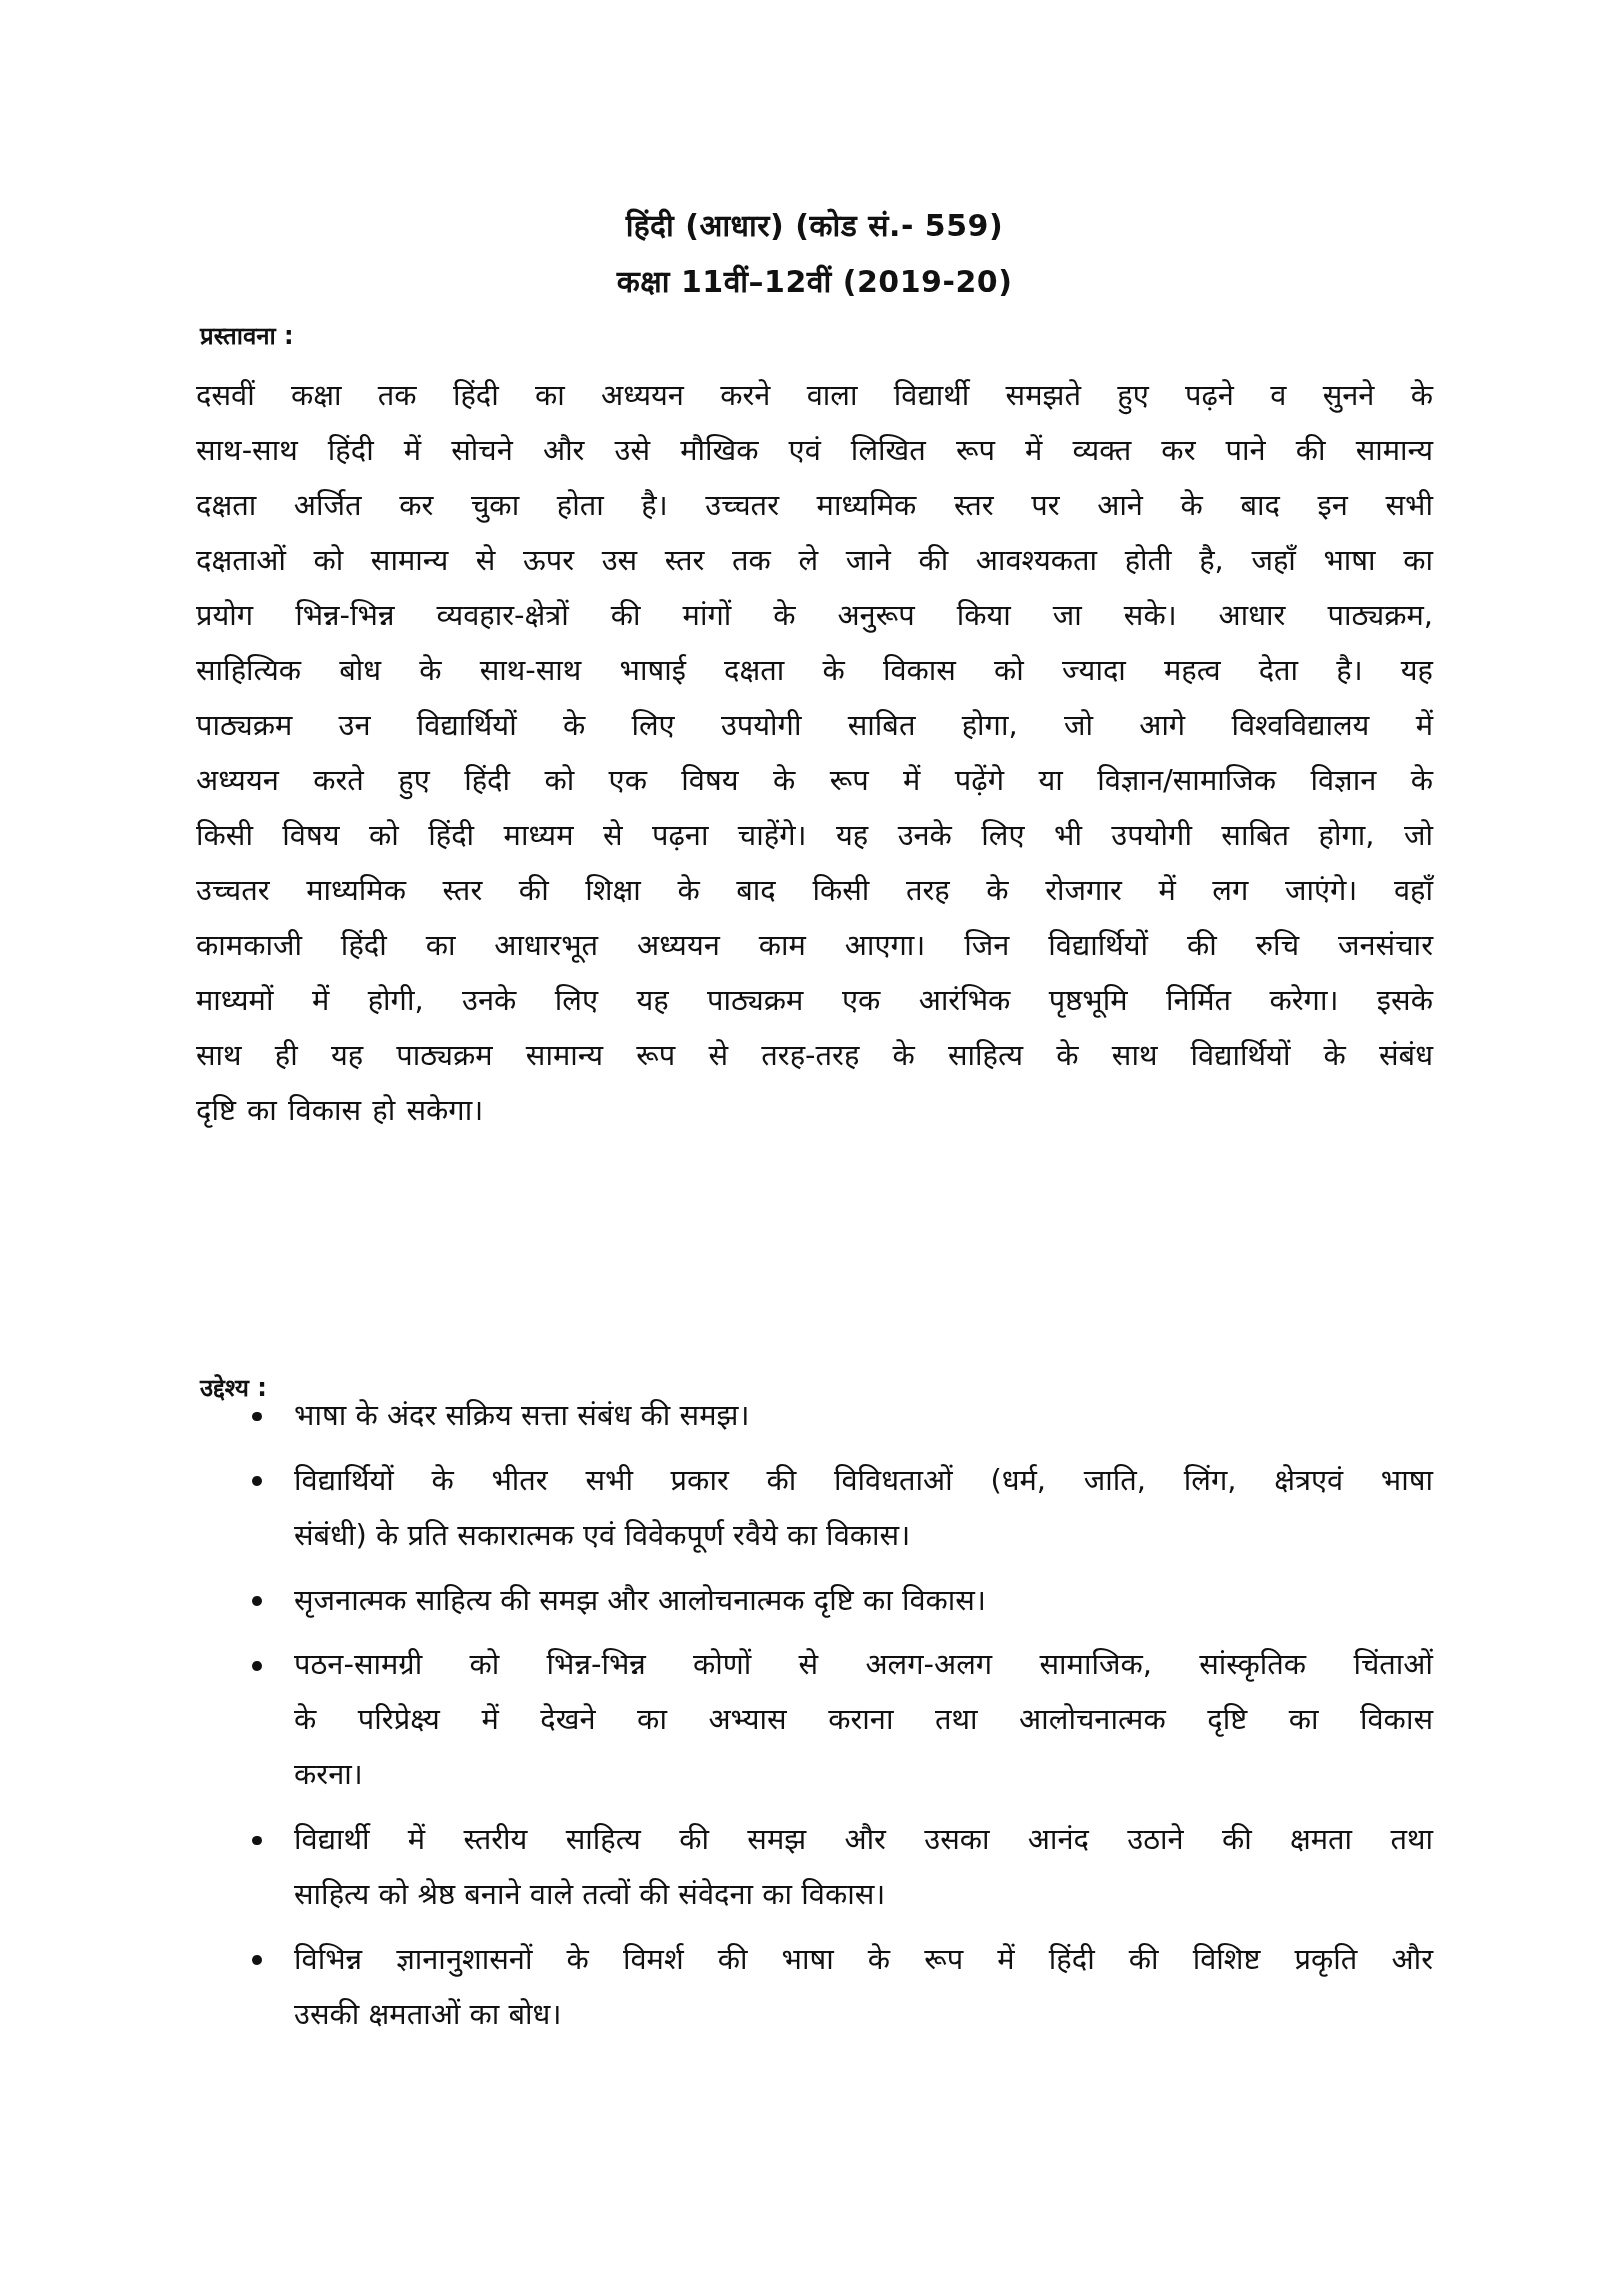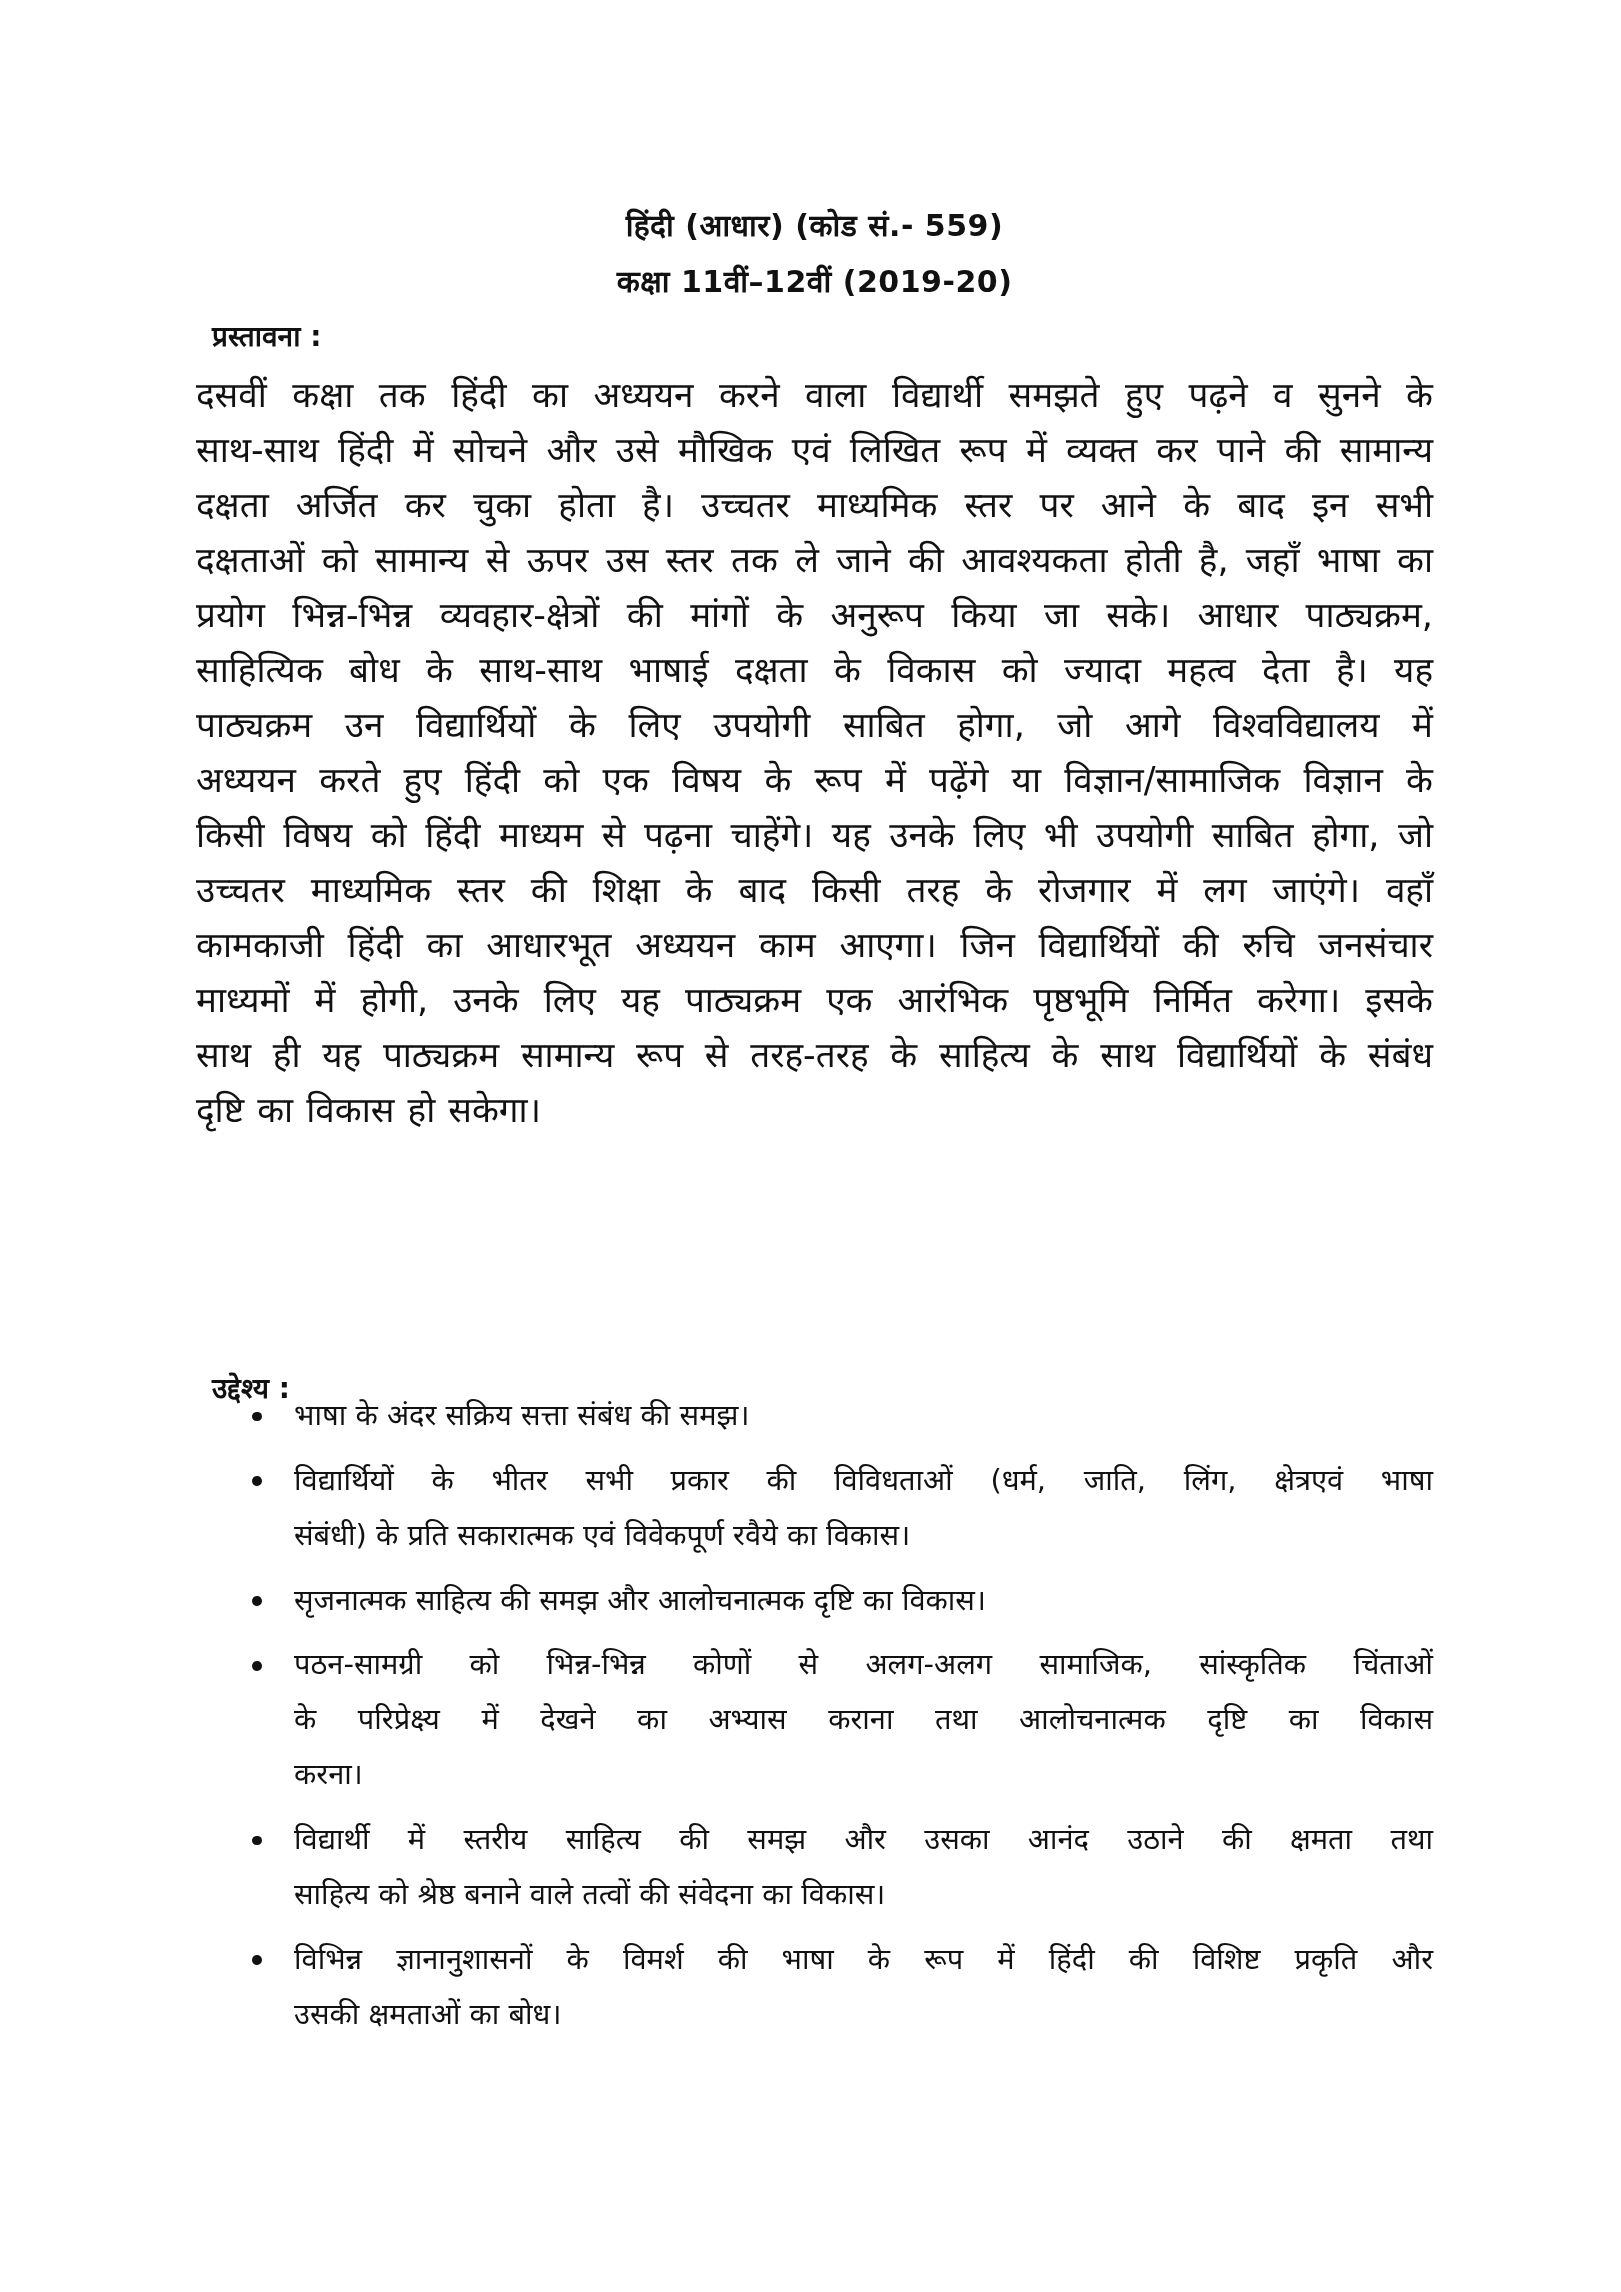--- a/index.html
+++ b/index.html
@@ -24,33 +24,33 @@
     text-align: center;
     font-weight: bold;
     font-size: 30px;
     line-height: 39px;
     letter-spacing: 0.5px;
   }
   .title-1 { top: 206px; }
   .title-2 { top: 262px; }
   .heading {
     position: absolute;
-    left: 16px;
+    left: 4px;
     font-weight: bold;
-    font-size: 28px;
+    font-size: 24px;
     line-height: 39px;
   }
   .heading-intro { top: 317px; }
   .heading-obj { top: 1335px; margin-top: 34px; }
   .para {
     position: absolute;
     left: 0;
     top: 368px;
     width: 1237px;
-    font-size: 35px;
+    font-size: 29px;
     line-height: 55px;
     text-align: justify;
     text-align-last: left;
     word-spacing: 2px;
   }
   .para .ln {
     display: block;
     text-align: justify;
     text-align-last: justify;
     white-space: nowrap;

